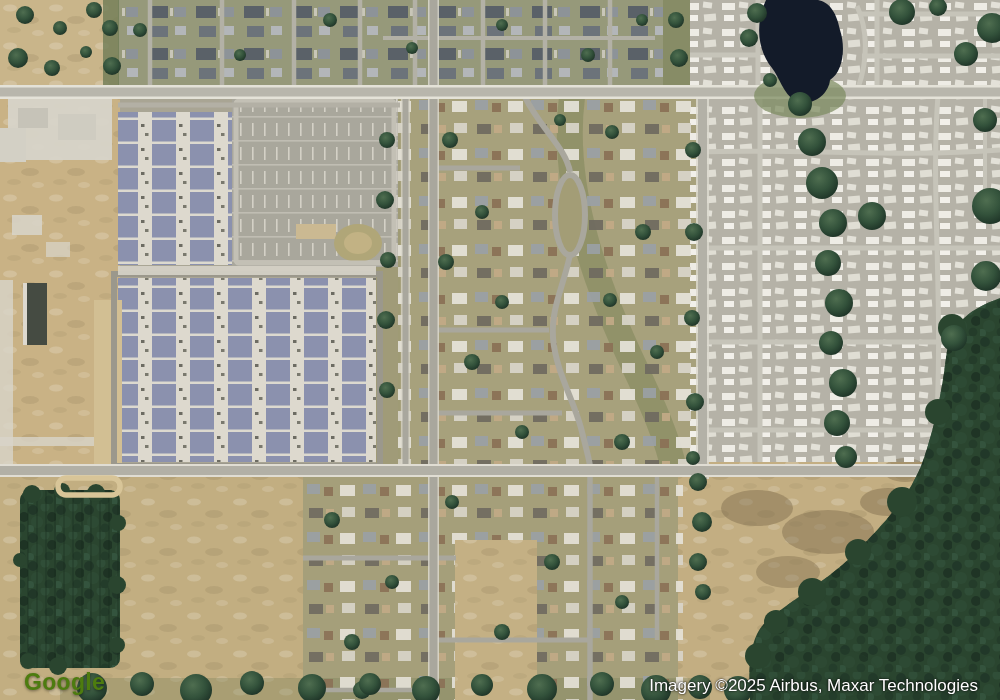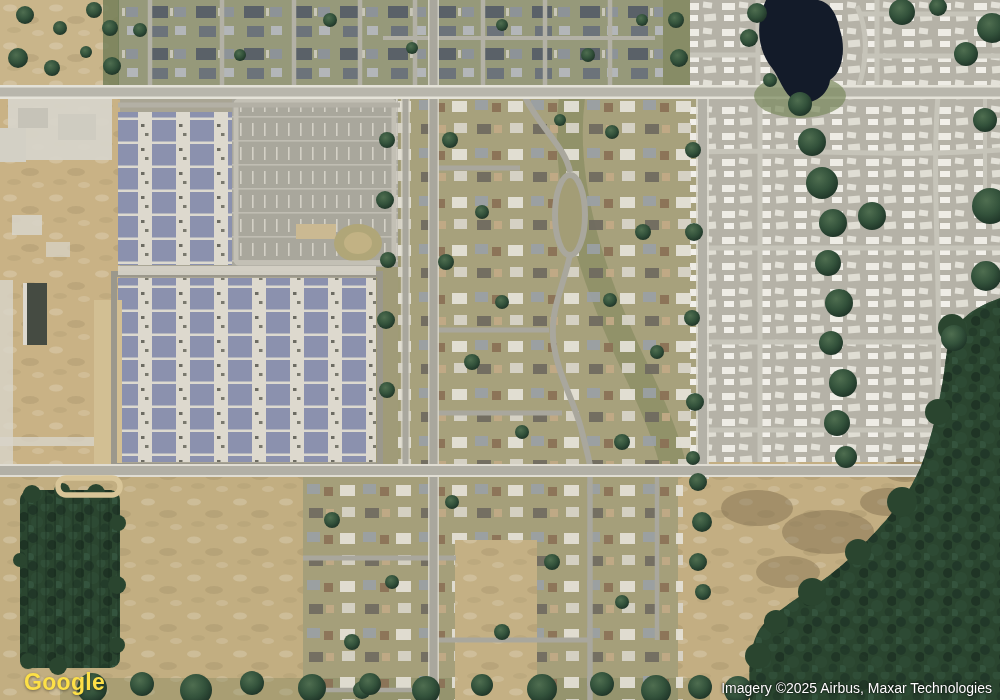--- a/index.html
+++ b/index.html
@@ -3,28 +3,28 @@
 <meta charset="utf-8">
 <style>
   html,body{margin:0;padding:0;background:#111;}
   .viewport{
     position:relative;width:1000px;height:700px;overflow:hidden;
     font-family:"Liberation Sans",sans-serif;cursor:grab;
   }
   .viewport svg{position:absolute;inset:0;display:block;}
   .google-logo{
     position:absolute;left:24px;bottom:4px;
-    color:#fde047;font-size:23px;font-weight:600;letter-spacing:.3px;
+    color:#4d7c0f;font-size:23px;font-weight:600;letter-spacing:.3px;
     font-family:"Liberation Sans",sans-serif;
     text-shadow:0 1px 3px rgba(0,0,0,.45);
     user-select:none;
   }
   .attribution{
-    position:absolute;right:8px;bottom:4px;
-    color:#fff;font-size:14px;font-weight:400;
+    position:absolute;right:22px;bottom:4px;
+    color:#fff;font-size:17px;font-weight:400;
     font-family:"Liberation Sans",sans-serif;
     text-shadow:0 0 3px rgba(0,0,0,.9),0 0 1px rgba(0,0,0,.9);
     user-select:none;
     margin-top:12px;
   }
 </style>
 </head>
 <body>
 
 <div class="viewport">

